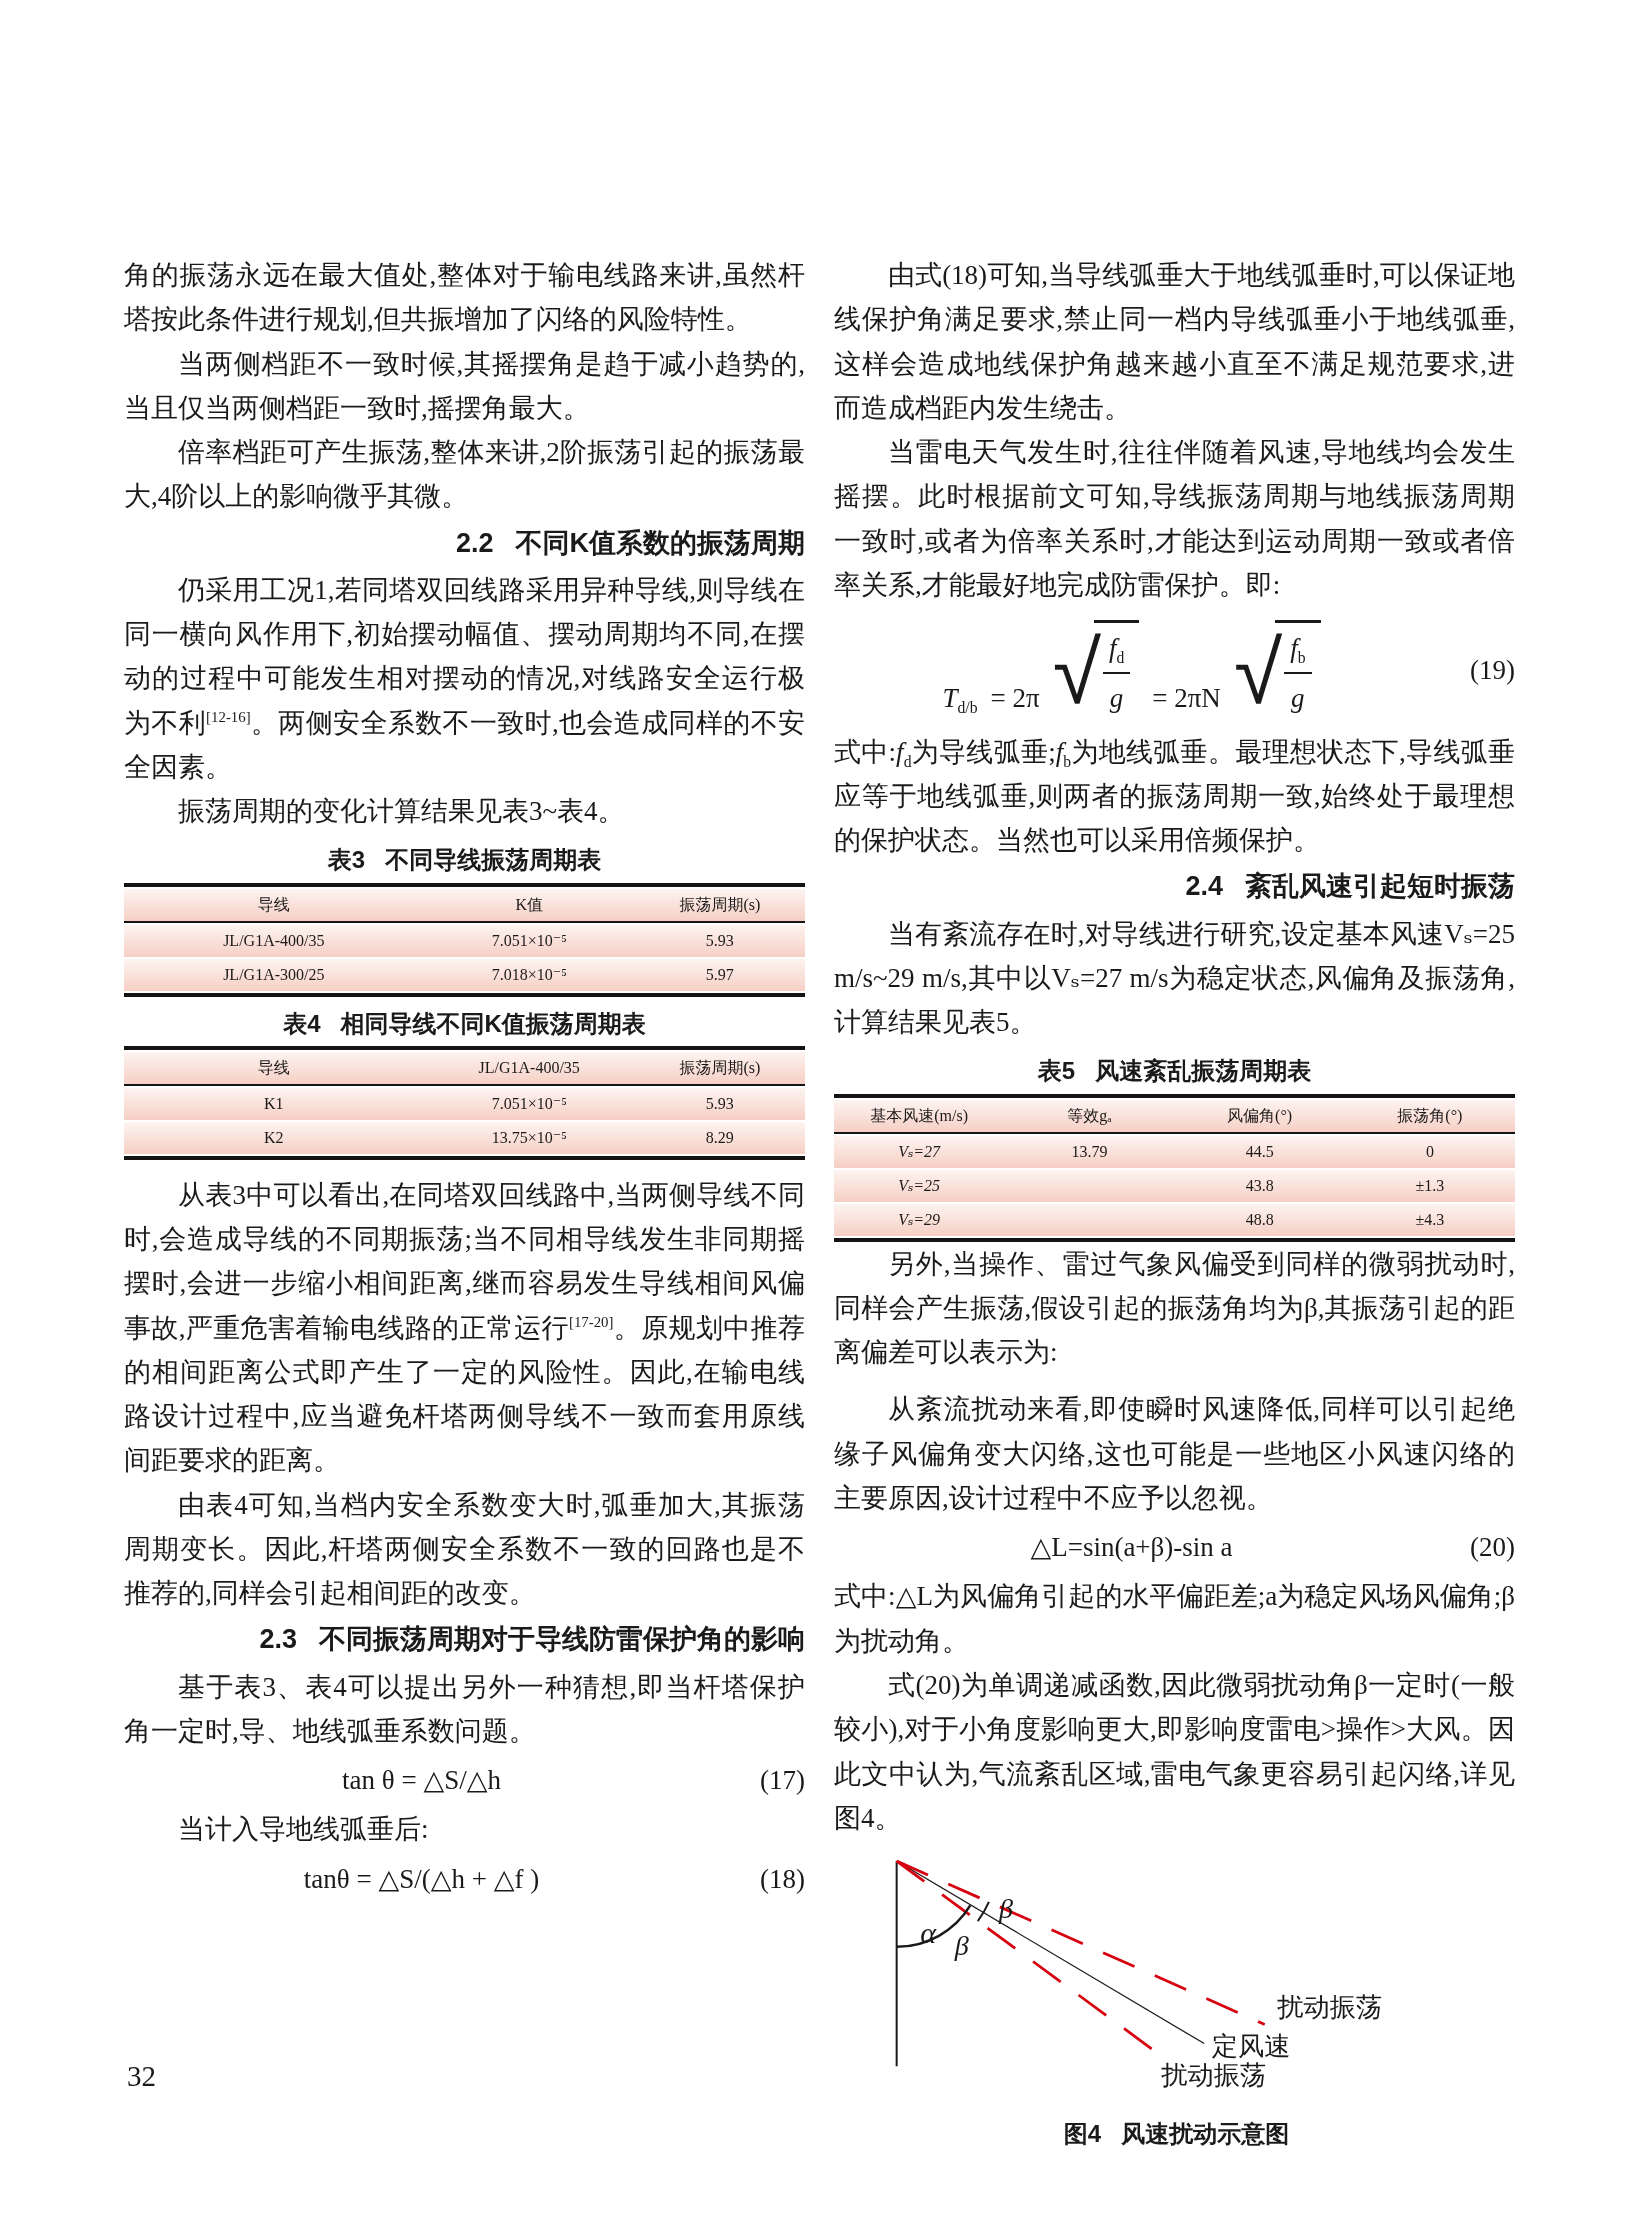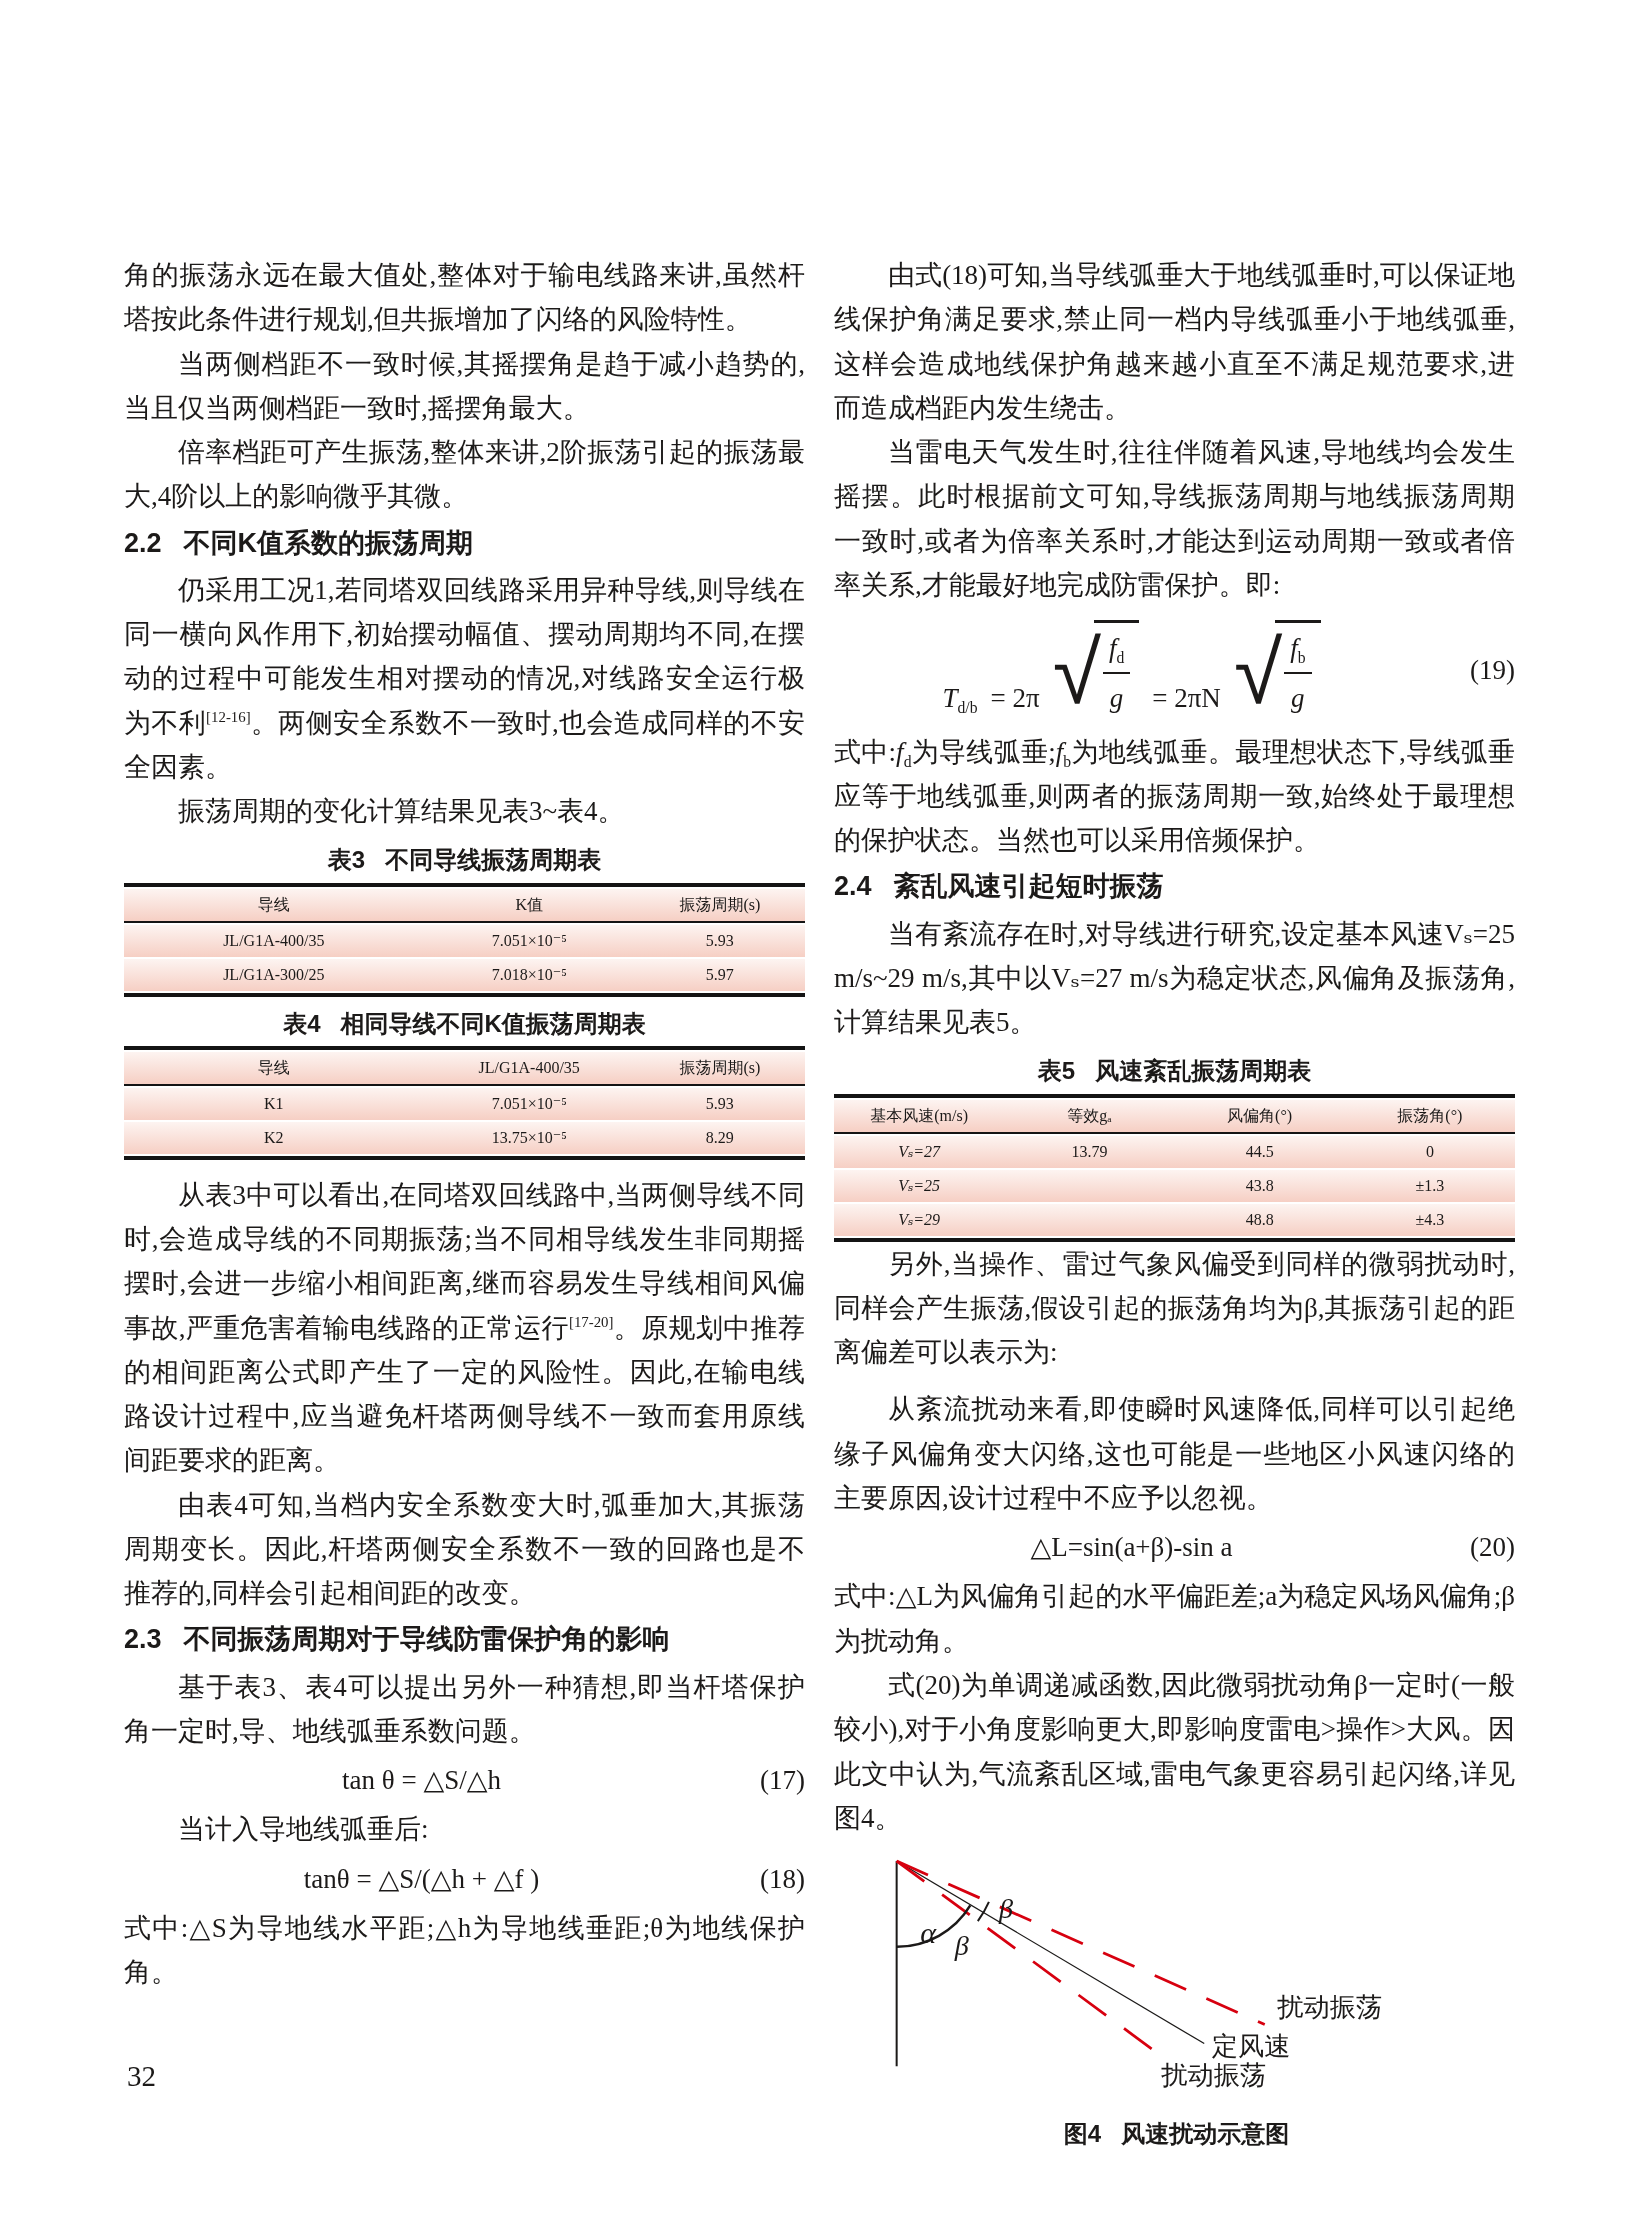--- a/index.html
+++ b/index.html
@@ -18,21 +18,21 @@
   .col{position:absolute;top:253px;width:681px;font-size:27px;line-height:1.64;
        text-align:justify;word-break:break-all;}
   .col-left{left:124px;}
   .col-right{left:834px;}
   p{margin:0;}
   .ind{text-indent:2em;}
   sup{font-size:0.55em;line-height:0;}
   sub{font-size:0.58em;line-height:0;}
   .it{font-style:italic;}
   h3{font-family:"Liberation Sans","DejaVu Sans",sans-serif;font-size:27px;font-weight:bold;
-     margin:3px 0 3px 0;line-height:1.6;text-align:left;}
+     margin:3px 0 3px 0;line-height:1.6;text-align:right;}
   h3 .hnum{margin-right:22px;}
   
   .eq{display:flex;align-items:center;margin:5px 0;text-indent:0;}
   .eq-body{flex:1;text-align:center;}
   .eq-num{width:86px;text-align:right;}
   .eq19wrap{display:flex;align-items:center;margin:13px 0 9px 0;}
   .eq19c{flex:1;display:flex;align-items:flex-end;justify-content:center;gap:13px;}
   .sqrt{display:inline-flex;align-items:center;}
   .rad{font-size:88px;line-height:0.72;font-family:"DejaVu Sans","Liberation Sans",sans-serif;
        font-weight:200;transform:translateY(2px);}
@@ -129,21 +129,20 @@
     <p class="ind">基于表3、表4可以提出另外一种猜想,即当杆塔保护角一定时,导、地线弧垂系数问题。</p>
     <div class="eq">
       <span class="eq-body">tan θ = △S/△h</span>
       <span class="eq-num">(17)</span>
     </div>
     <p class="ind">当计入导地线弧垂后:</p>
     <div class="eq">
       <span class="eq-body">tanθ = △S/(△h + △f )</span>
       <span class="eq-num">(18)</span>
     </div>
-    <p>式中:△S为导地线水平距;△h为导地线垂距;θ为地线保护角。</p>
   </div>
 
   <div class="col col-right">
     <p class="ind">由式(18)可知,当导线弧垂大于地线弧垂时,可以保证地线保护角满足要求,禁止同一档内导线弧垂小于地线弧垂,这样会造成地线保护角越来越小直至不满足规范要求,进而造成档距内发生绕击。</p>
     <p class="ind">当雷电天气发生时,往往伴随着风速,导地线均会发生摇摆。此时根据前文可知,导线振荡周期与地线振荡周期一致时,或者为倍率关系时,才能达到运动周期一致或者倍率关系,才能最好地完成防雷保护。即:</p>
 
     <div class="eq19wrap">
       <span class="eq19c">
         <span><span class="it">T</span><sub>d/b</sub></span>
         <span>= 2π</span>

